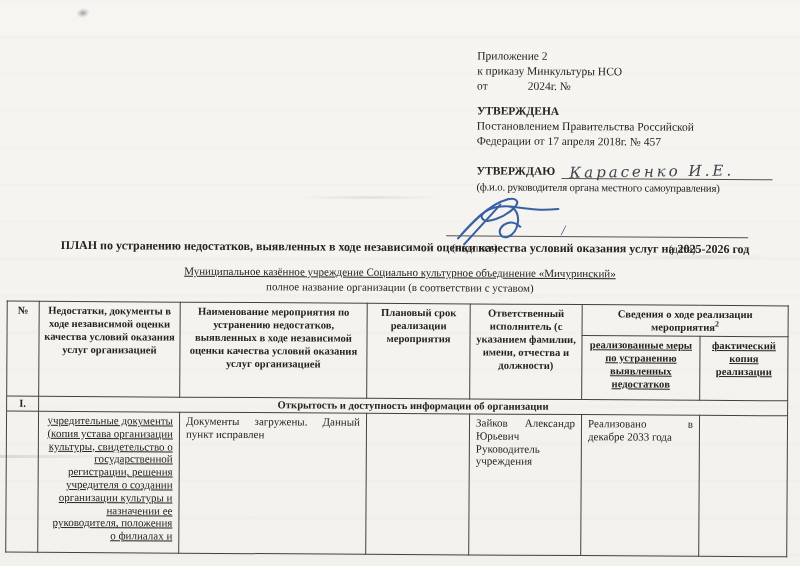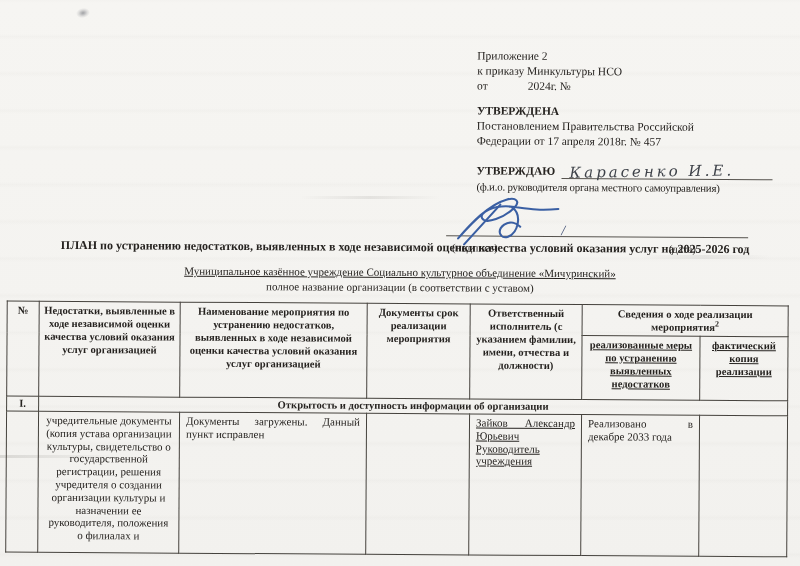--- a/index.html
+++ b/index.html
@@ -108,23 +108,23 @@
     border: 1px solid #45423d;
     vertical-align: top;
     font-size: 10.6px; line-height: 13px;
     padding: 2px 4px;
   }
   th { font-weight: bold; text-align: center; }
   tr.hdr-top td, tr.hdr-top th { height: 22px; }
   tr.hdr-sub th { height: 64px; text-decoration: underline; }
   tr.section-row td { height: 14px; padding: 0 3px; font-weight: bold; text-align: center; line-height: 14px; }
   tr.body-row td { height: 141px; font-size: 11px; line-height: 12.8px; padding: 2px 6px; }
-  td.cell-defects { padding-left: 9px; text-align: center; }
+  td.cell-defects { padding-left: 9px; text-align: right; text-decoration: underline; }
   td.cell-measures { text-align: justify; padding: 2px 8px; }
-  td.cell-responsible { text-align: justify; text-decoration: underline; }
+  td.cell-responsible { text-align: justify; }
   td.cell-progress { text-align: justify; }
   sup { font-size: 8px; line-height: 0; }
 </style>
 </head>
 <body>
 
 <div class="page">
   <div class="smudge smudge-a"></div>
   <div class="smudge smudge-b"></div>
   <div class="smudge smudge-c"></div>
@@ -179,23 +179,23 @@
           <col style="width:141px">
           <col style="width:187px">
         <col style="width:103px">
           <col style="width:112px">
           <col style="width:118px">
           <col style="width:88px">
       </colgroup>
       <tbody>
           <tr class="hdr-top">
         <th rowspan="2">№</th>
-        <th rowspan="2">Недостатки, выявленные в ходе независимой оценки качества условий оказания услуг организацией</th>
+        <th rowspan="2">Недостатки, документы в ходе независимой оценки качества условий оказания услуг организацией</th>
         <th rowspan="2">Наименование мероприятия по устранению недостатков, выявленных в ходе независимой оценки качества условий оказания услуг организацией</th>
-        <th rowspan="2">Документы срок реализации мероприятия</th>
+        <th rowspan="2">Плановый срок реализации мероприятия</th>
         <th rowspan="2">Ответственный исполнитель (с указанием фамилии, имени, отчества и должности)</th>
         <th colspan="2"><span>Сведения о ходе реализации мероприятия</span><sup>2</sup></th>
       </tr>
       <tr class="hdr-sub">
         <th>реализованные меры по устранению выявленных недостатков</th>
         <th>фактический копия реализации</th>
       </tr>
       <tr class="section-row">
         <td>I.</td>
         <td colspan="6">Открытость и доступность информации об организации</td>

